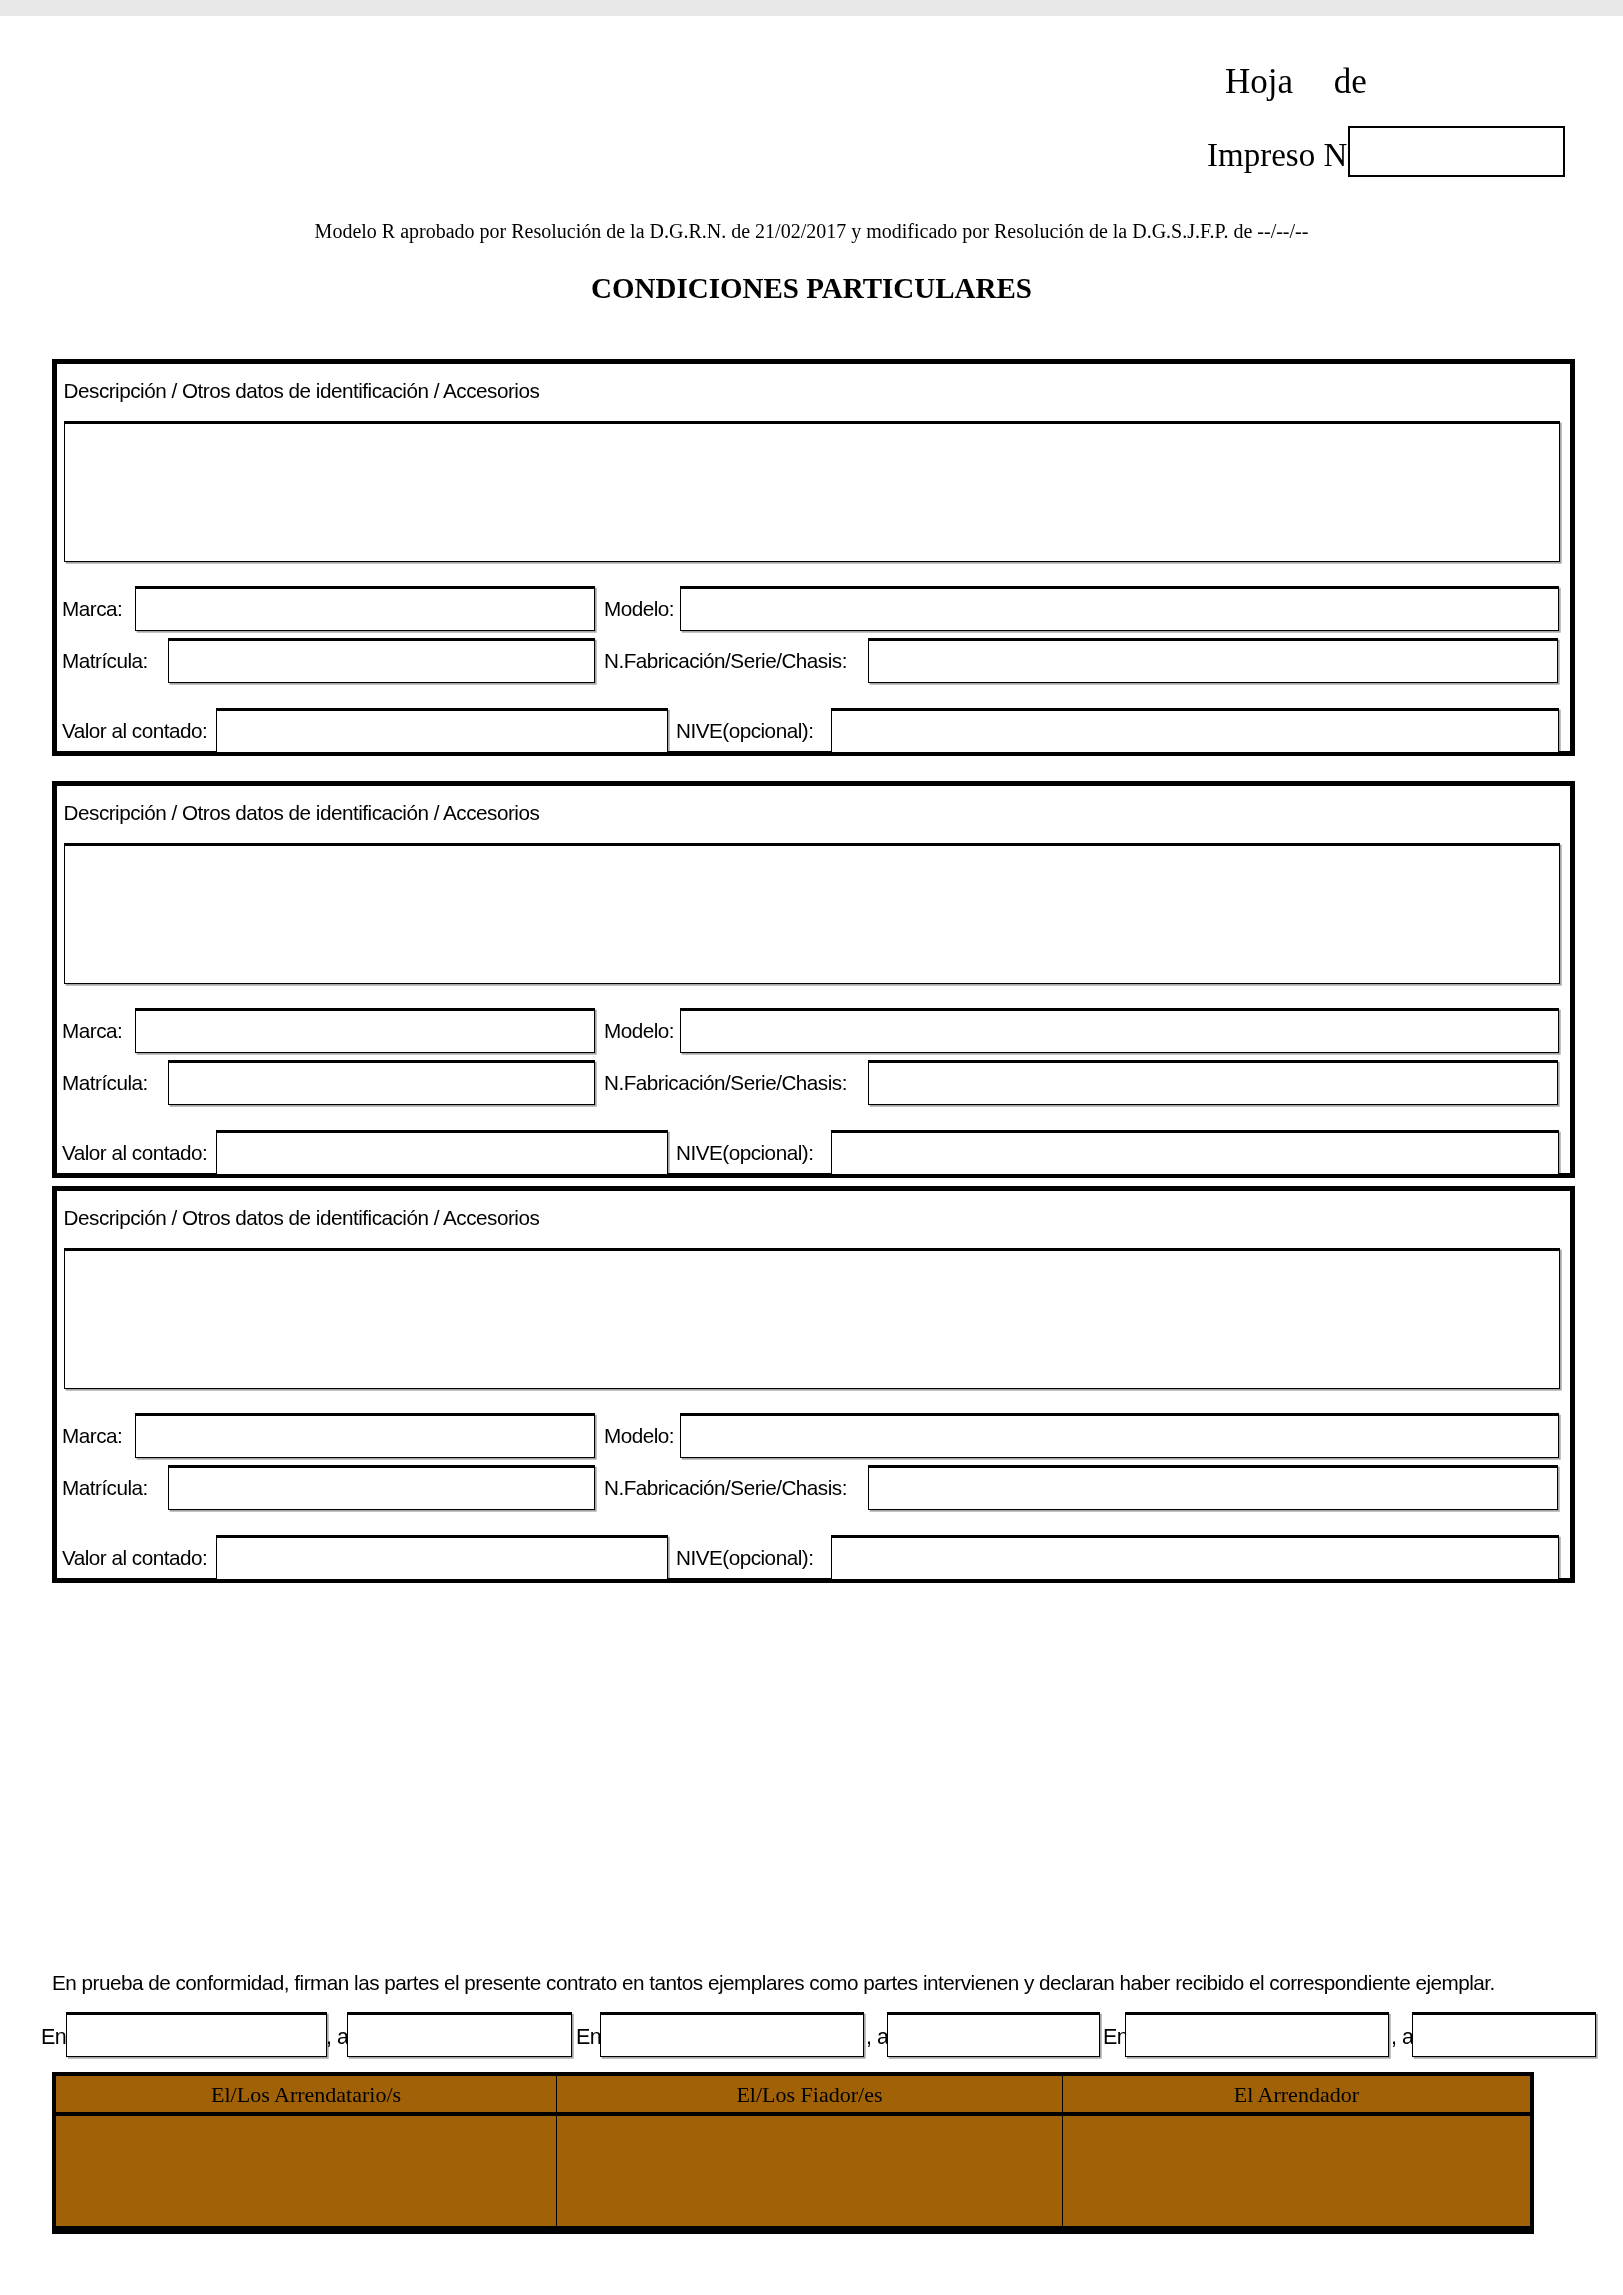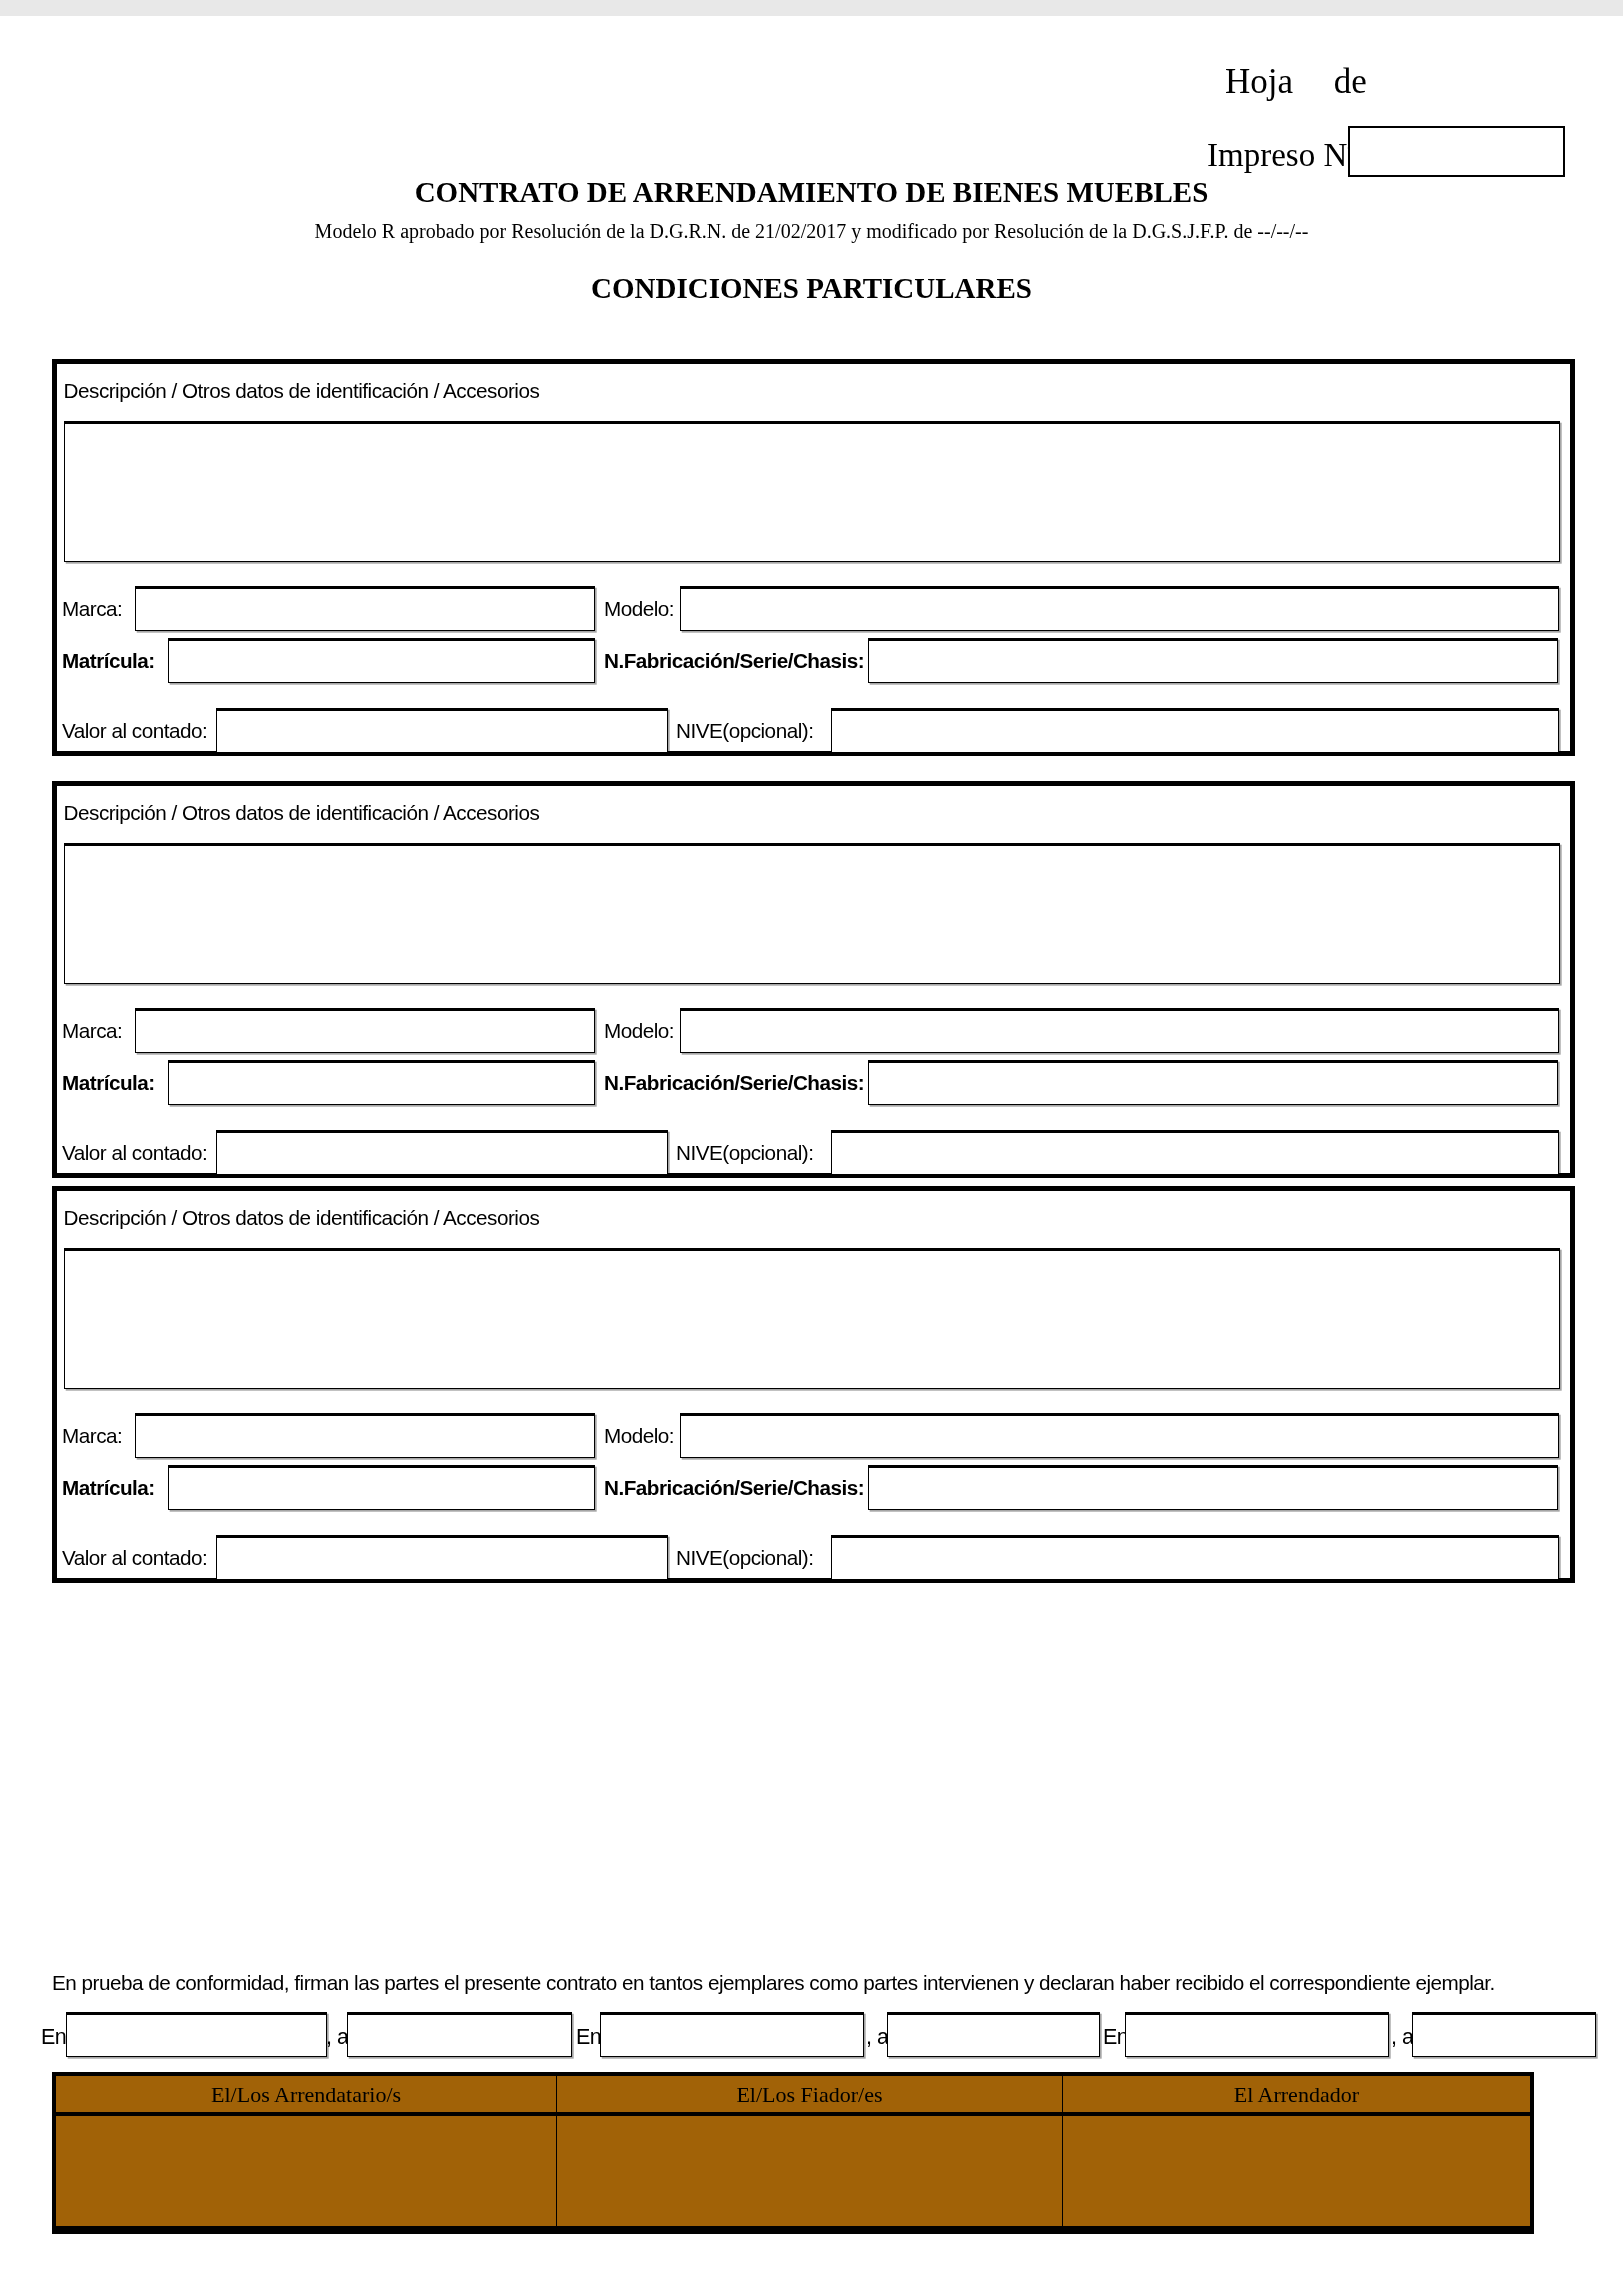--- a/index.html
+++ b/index.html
@@ -65,21 +65,21 @@
     width:1496px; height:141px;
     border:1.7px solid #000; border-top-width:3.3px;
     box-shadow:1.7px 1.7px 0 rgba(0,0,0,0.35);
     resize:none; background:#fff;
     font:20px "Liberation Sans", sans-serif; padding:5px 6.6px;
   }
   .fld {
     position:absolute; height:45px; line-height:45px;
     font-size:20.7px; white-space:nowrap;
   }
-  .row1 { top:222px; } .row2 { top:274px;font-weight:bold; } .row3 { top:344px; }
+  .row1 { top:222px; } .row2 { top:274px; } .row3 { top:344px; }
   .inp {
     position:absolute; height:45px;
     border:1.7px solid #000; border-top-width:3.3px;
     box-shadow:1.7px 1.7px 0 rgba(0,0,0,0.35);
     background:#fff;
     font:20px "Liberation Sans", sans-serif; padding:0 6.6px;
   }
   .inp-marca     { left:78px;  width:460px; }
   .inp-modelo    { left:623px; width:879px; }
   .inp-matricula { left:111px; width:427px; }
@@ -129,21 +129,20 @@
 </style>
 </head>
 <body>
 
 <div class="page">
 
   <div class="hoja serif">Hoja  de</div>
   <div class="impreso-label serif">Impreso Nº</div>
   <input class="impreso-input" value="" style="">
 
-  <div class="doc-title serif">CONTRATO DE ARRENDAMIENTO DE BIENES MUEBLES</div>
   <div class="doc-subtitle serif">Modelo R aprobado por Resolución de la D.G.R.N. de 21/02/2017 y modificado por Resolución de la D.G.S.J.F.P. de --/--/--</div>
   <div class="section-title serif">CONDICIONES PARTICULARES</div>
 
   <section class="asset-block blk-1">
     <div class="desc-label sans">Descripción / Otros datos de identificación / Accesorios</div>
     <textarea class="desc-area" style=""></textarea>
     <span class="fld sans row1 lab-left">Marca:</span>
     <input class="inp row1 inp-marca" value="" style="">
     <span class="fld sans row1 lab-mid">Modelo:</span>
     <input class="inp row1 inp-modelo" value="" style="">

